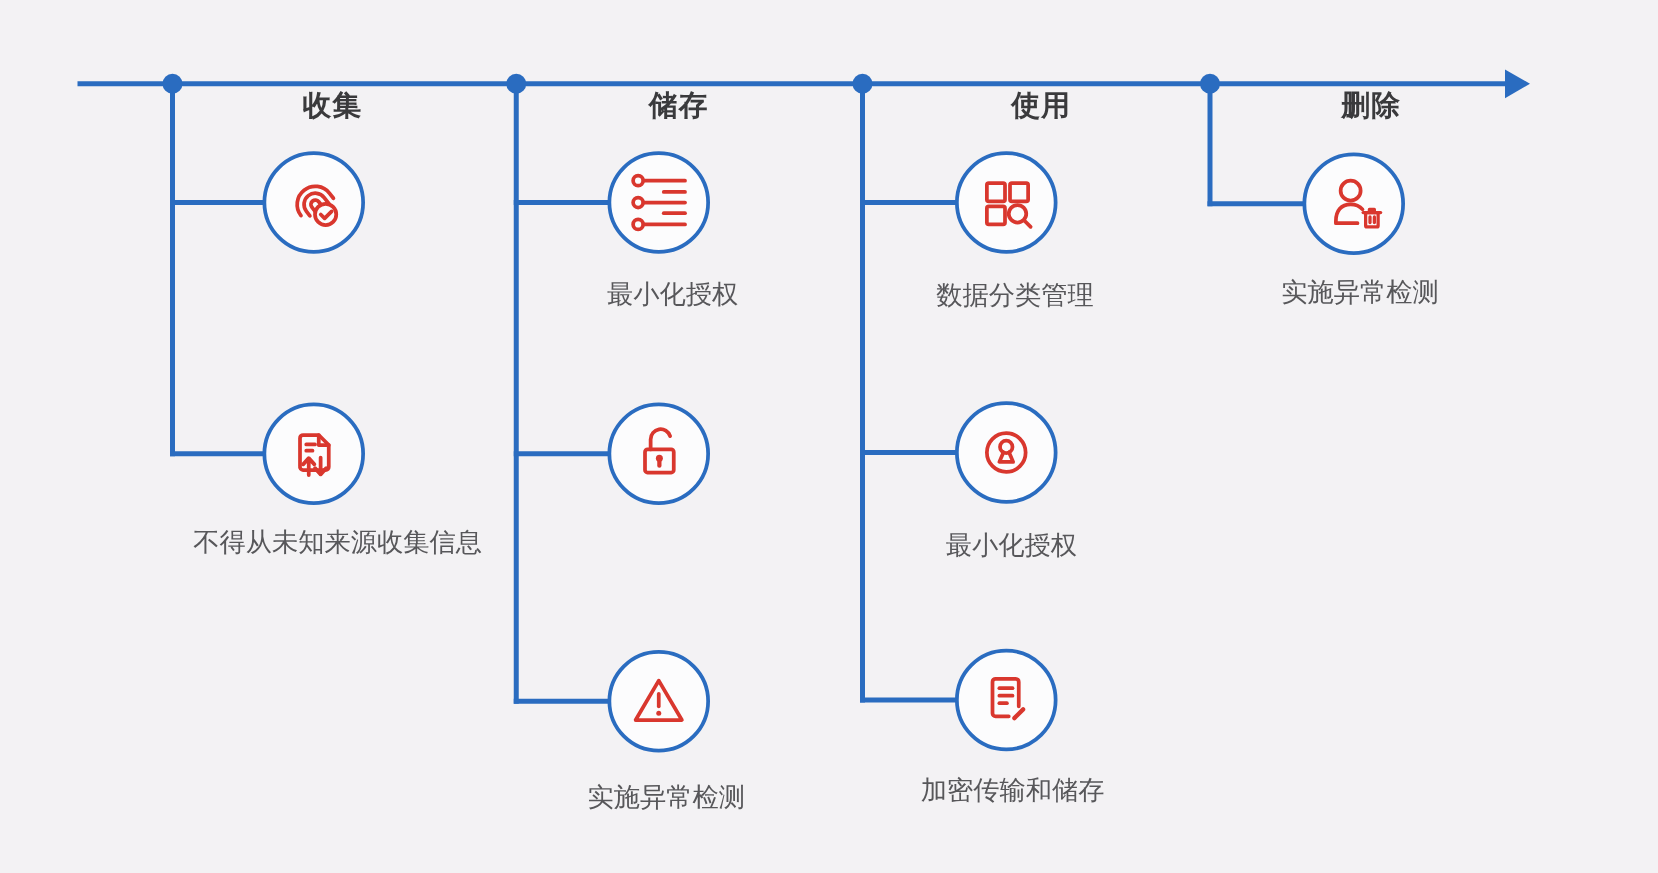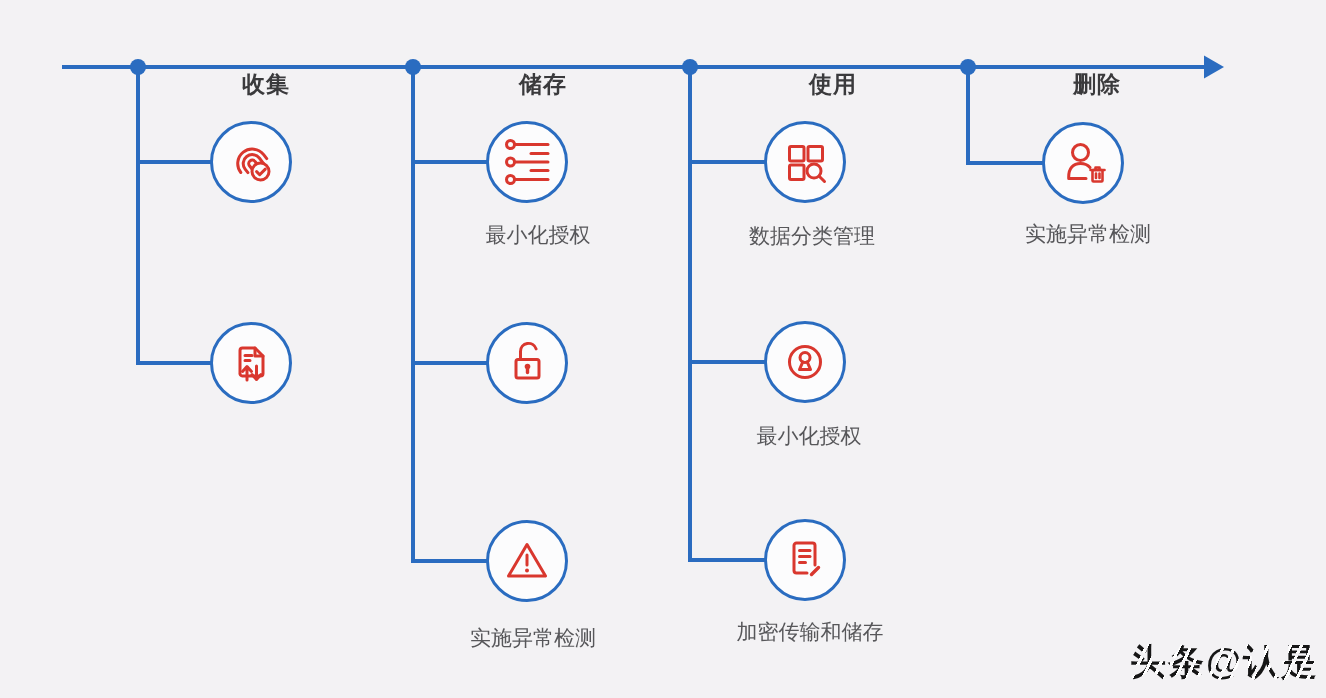--- a/index.html
+++ b/index.html
@@ -89,20 +89,21 @@
 
   <div class="icon-circle" style="left:210px; top:322px">
     <svg class="icon-svg" width="48" height="48" viewBox="0 0 48 48">
       <path d="M13 34V11.5A2.5 2.5 0 0 1 15.5 9H28l8 8v17.5a2.5 2.5 0 0 1-2.5 2.5h-18A2.5 2.5 0 0 1 13 34z"></path>
       <path d="M28 9v8h8"></path>
       <path d="M18 16.5h7M18 21.5h5"></path>
       <path d="M20 41V28M15.5 32.5l4.5-5 4.5 5"></path>
       <path d="M29.5 27v13.5M25 35.5l4.5 5 4.5-5"></path>
     </svg>
   </div>
+  <div class="item-label" style="left:270px; top:420px">不得从未知来源收集信息</div>
 
   <div class="icon-circle" style="left:486px; top:121px">
     <svg class="icon-svg" width="48" height="48" viewBox="0 0 48 48">
       <circle cx="7.5" cy="6.5" r="4"></circle>
         <line x1="12" y1="6.5" x2="45" y2="6.5"></line>
       <line x1="28" y1="15.5" x2="45" y2="15.5"></line>
       <circle cx="7.5" cy="24" r="4"></circle>
         <line x1="12" y1="24" x2="45" y2="24"></line>
       <line x1="28" y1="32.5" x2="45" y2="32.5"></line>
       <circle cx="7.5" cy="41.5" r="4"></circle>
@@ -168,15 +169,14 @@
         <rect x="33.5" y="31" width="10" height="11.5" rx="1"></rect>
         <line x1="31.5" y1="31" x2="45.5" y2="31"></line>
         <path d="M36.5 31v-2.5h4V31"></path>
         <line x1="37" y1="34.5" x2="37" y2="39"></line>
         <line x1="40.5" y1="34.5" x2="40.5" y2="39"></line>
       </g>
     </svg>
   </div>
   <div class="item-label" style="left:1088px; top:220px">实施异常检测</div>
 
-  <div class="watermark">头条@认是</div>
 
 </div>
 
 </body></html>

